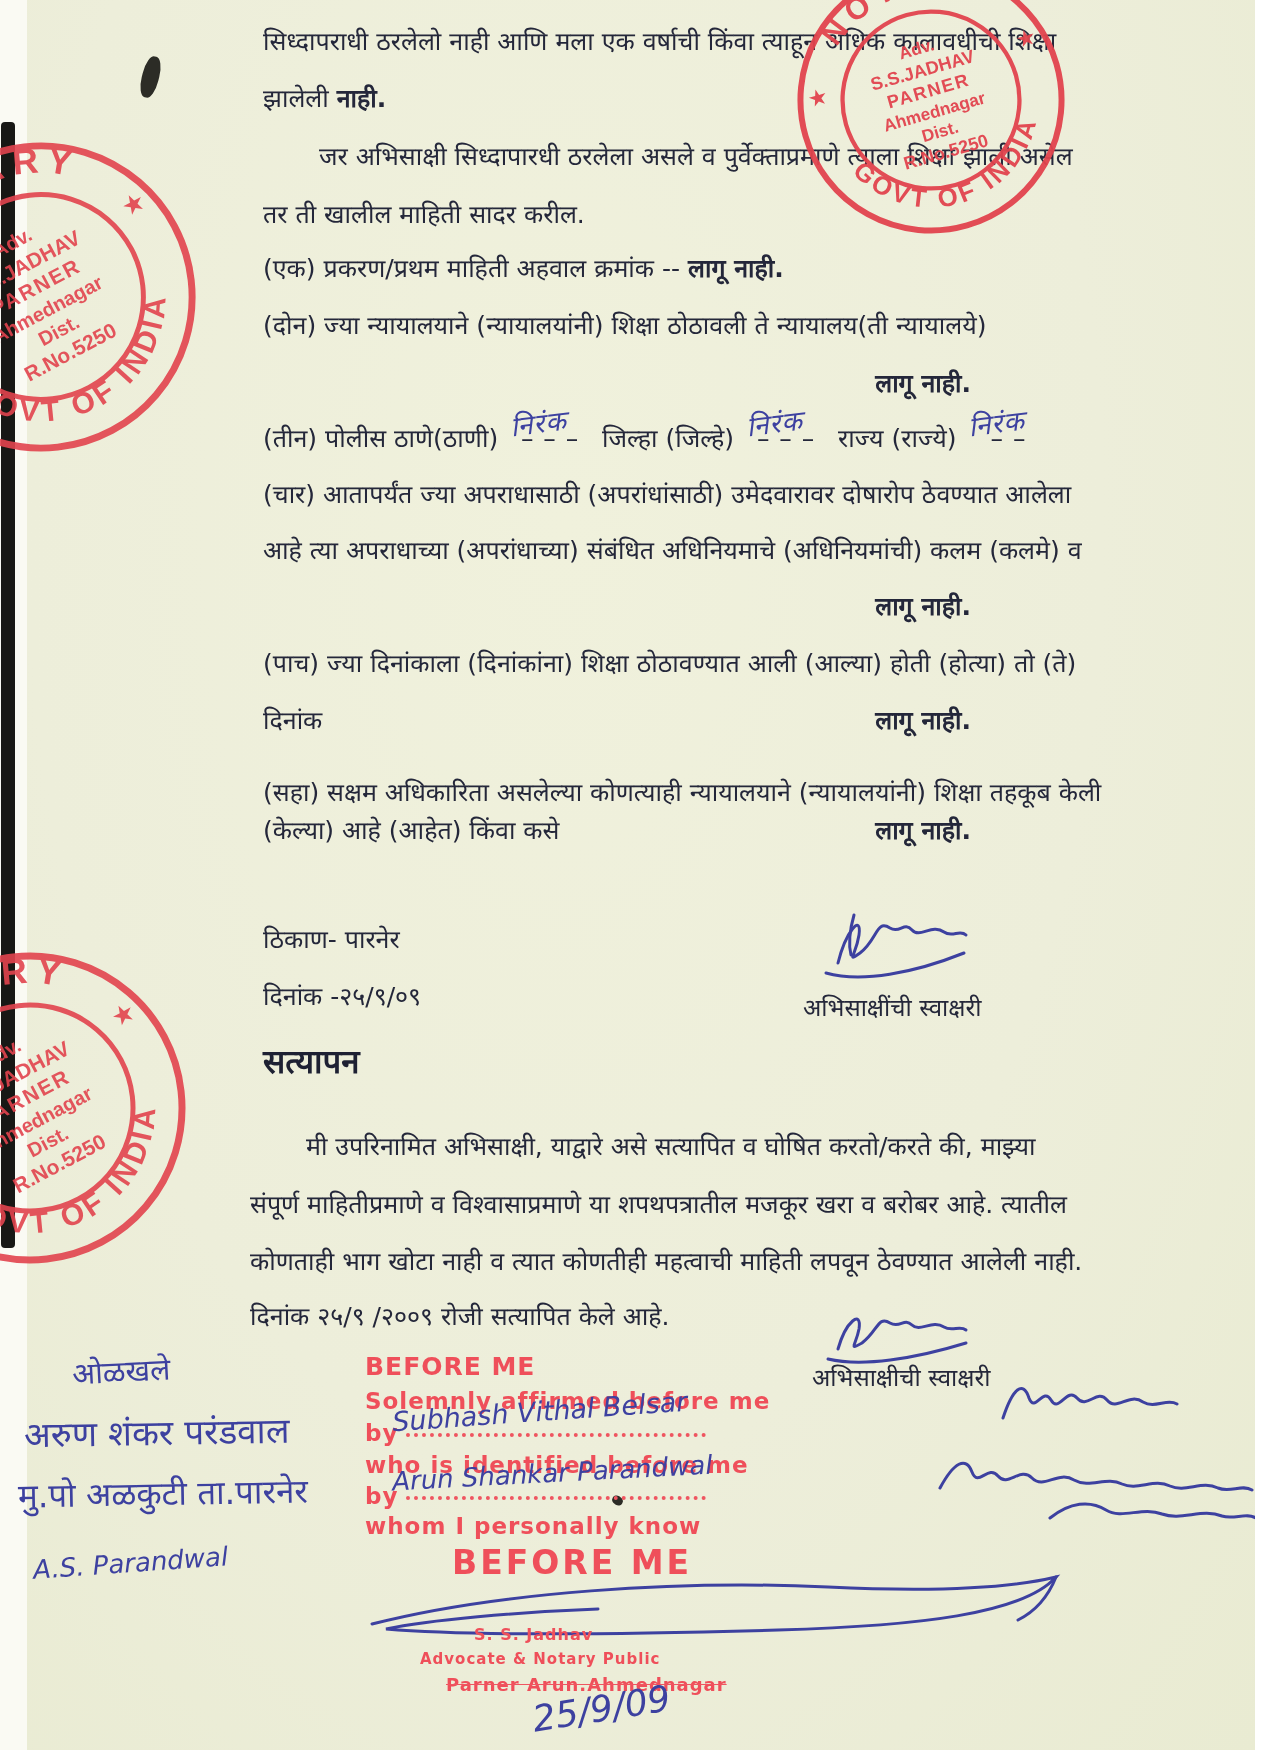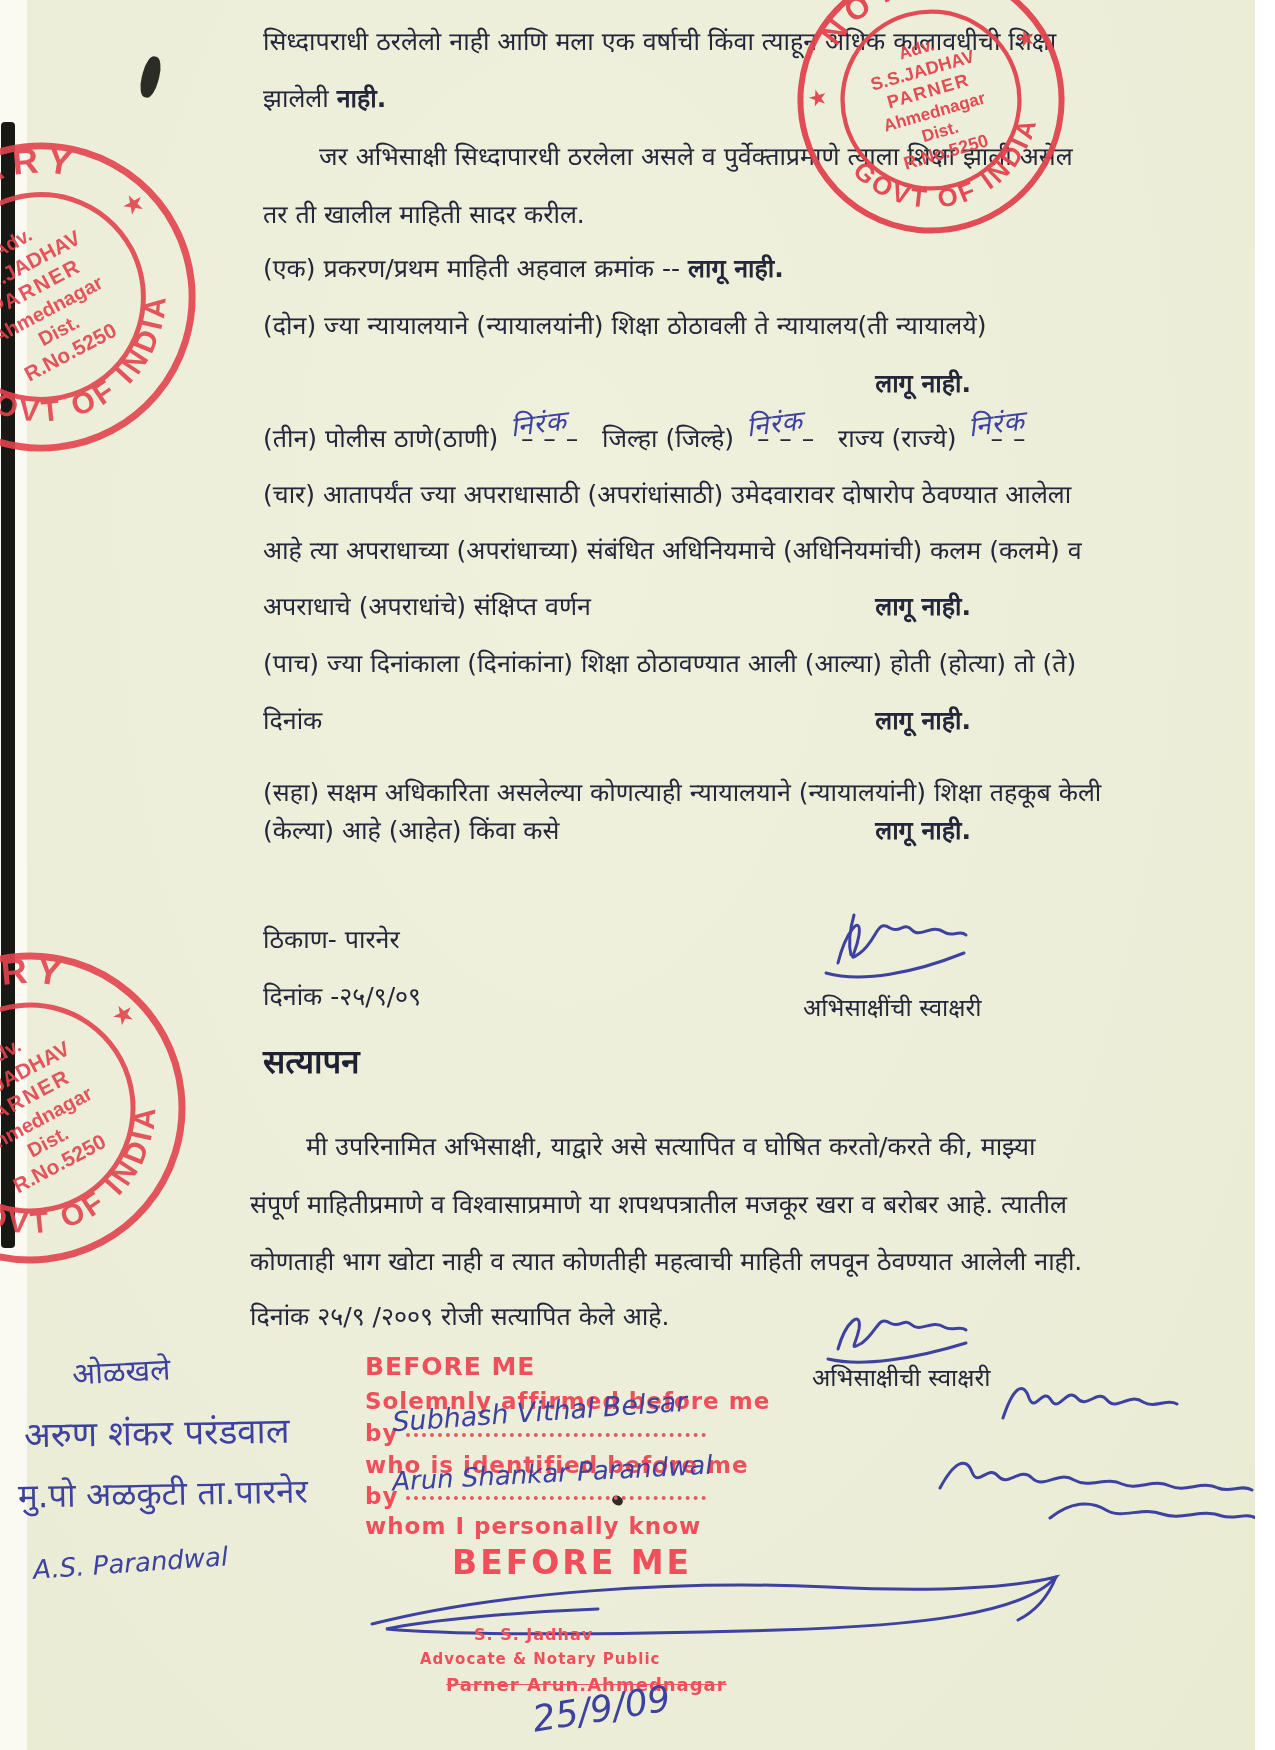--- a/index.html
+++ b/index.html
@@ -59,21 +59,21 @@
 
     <div class="line" style="top:307px">(दोन) ज्या न्यायालयाने (न्यायालयांनी) शिक्षा ठोठावली ते न्यायालय(ती न्यायालये)</div>
     <div class="ansline" style="top:365px">लागू नाही.</div>
 
     <div class="line" style="top:420px">
       <span>(तीन) पोलीस ठाणे(ठाणी) </span><span class="slot"><span>– – –</span><span class="nil">निरंक</span></span><span> जिल्हा (जिल्हे) </span><span class="slot"><span>– – –</span><span class="nil">निरंक</span></span><span> राज्य (राज्ये) </span><span class="slot"><span>– –</span><span class="nil">निरंक</span></span>
     </div>
 
     <div class="line" style="top:476px">(चार) आतापर्यंत ज्या अपराधासाठी (अपरांधांसाठी) उमेदवारावर दोषारोप ठेवण्यात आलेला</div>
     <div class="line" style="top:532px">आहे त्या अपराधाच्या (अपरांधाच्या) संबंधित अधिनियमाचे (अधिनियमांची) कलम (कलमे) व</div>
-    <div class="line" style="top:588px;width:780px"><span>अपराधाचे (अपराधांचे) संक्षिप्त वर्णन</span><span class="inlineans">लागू नाही.</span></div>
+    <div class="line" style="top:588px;width:780px"><span class="inlineans">लागू नाही.</span></div>
 
     <div class="line" style="top:645px">(पाच) ज्या दिनांकाला (दिनांकांना) शिक्षा ठोठावण्यात आली (आल्या) होती (होत्या) तो (ते)</div>
     <div class="line" style="top:702px;width:780px"><span>दिनांक</span><span class="inlineans">लागू नाही.</span></div>
 
     <div class="line" style="top:774px">(सहा) सक्षम अधिकारिता असलेल्या कोणत्याही न्यायालयाने (न्यायालयांनी) शिक्षा तहकूब केली</div>
     <div class="line" style="top:812px;width:780px"><span>(केल्या) आहे (आहेत) किंवा कसे</span><span class="inlineans">लागू नाही.</span></div>
 
     <div class="line" style="top:921px">ठिकाण- पारनेर</div>
     <div class="line" style="top:978px">दिनांक  -२५/९/०९</div>
   </div>

